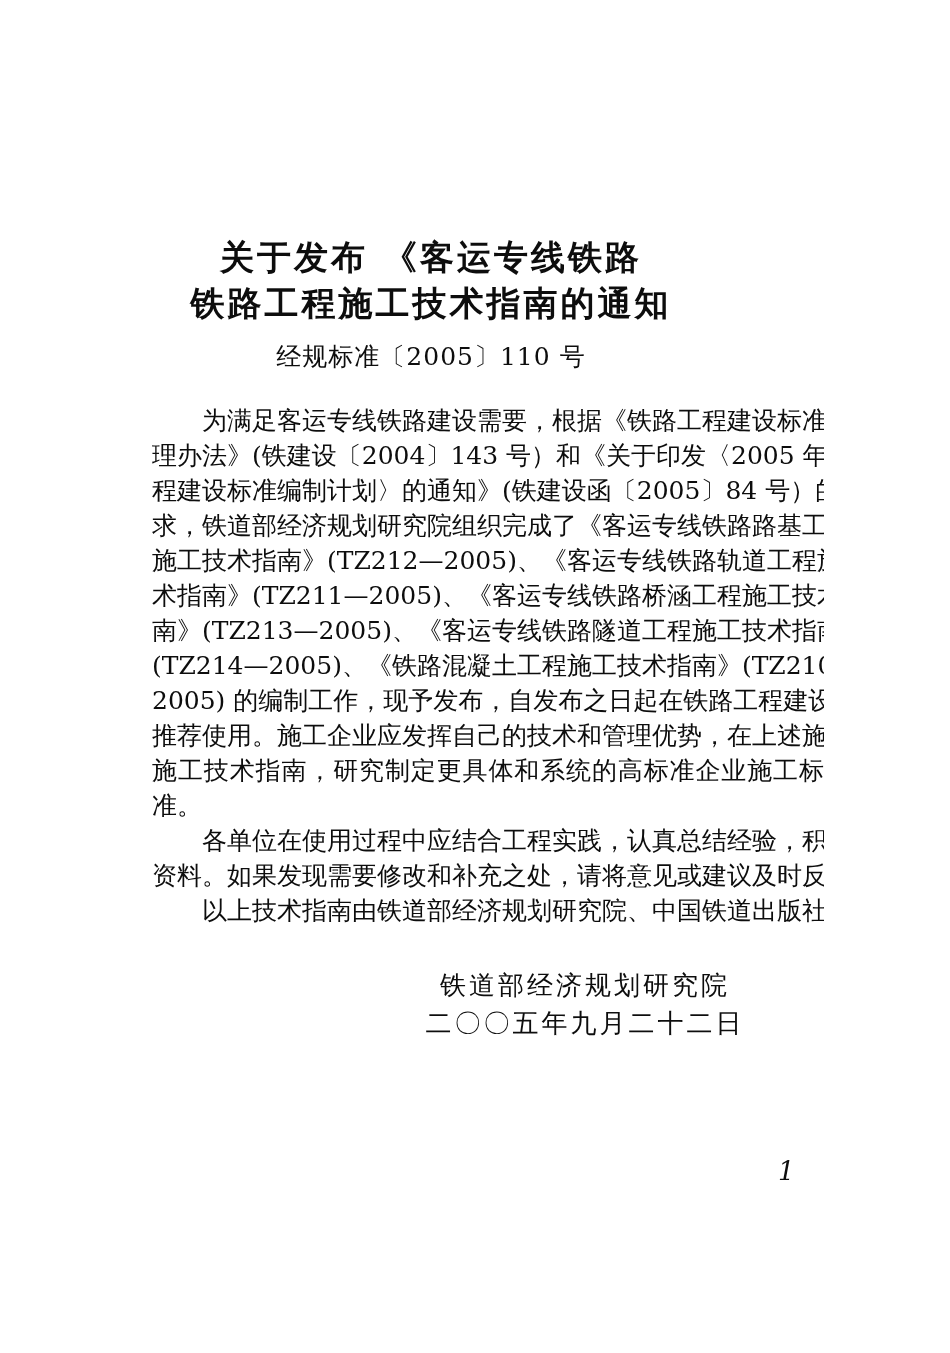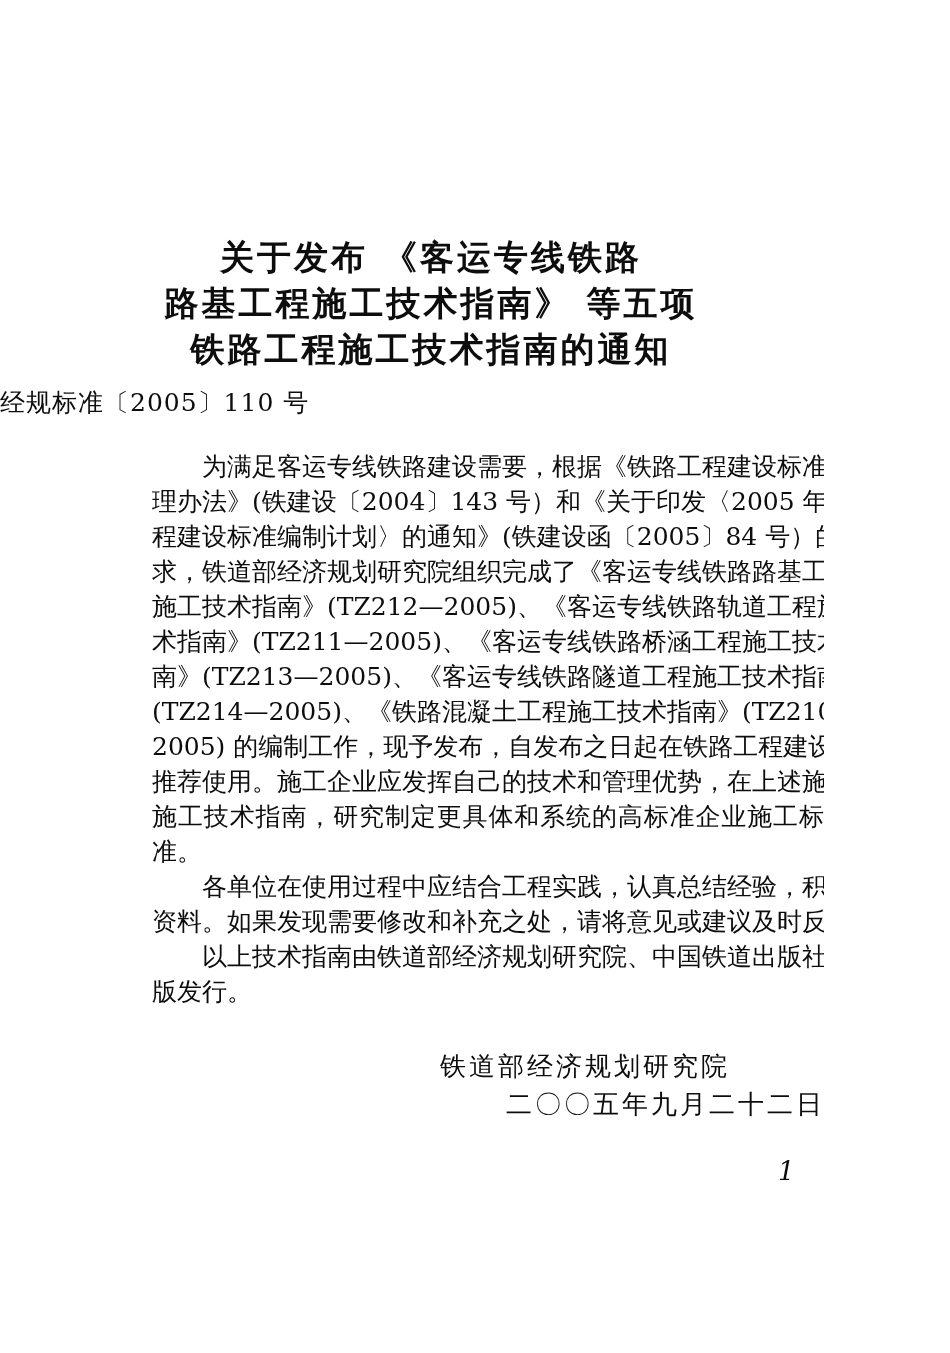--- a/index.html
+++ b/index.html
@@ -26,20 +26,21 @@
   }
   .title-line {
     font-size: 34px;
     line-height: 46px;
     font-weight: 700;
     letter-spacing: 3px;
     white-space: nowrap;
   }
   .doc-number {
     margin-top: 18px;
+    text-align: center;
     font-size: 25px;
     line-height: 26px;
     letter-spacing: 1px;
   }
   .body-block {
     margin: 33px 0 0 152px;
     width: 672px;
     font-size: 25px;
   }
   .body-line {
@@ -69,40 +70,38 @@
     font-weight: 400;
     letter-spacing: 3px;
     white-space: nowrap;
   }
   .signature-date {
     margin-top: 8px;
     font-size: 26px;
     line-height: 30px;
     letter-spacing: 3px;
     white-space: nowrap;
-    text-align: right;
   }
   .page-number {
     position: absolute;
     left: 778px;
     top: 1156px;
     font-family: "DejaVu Serif", "Liberation Serif", serif;
     font-style: italic;
     font-size: 26px;
     line-height: 30px;
   }
 </style>
 </head>
 <body>
 
 <div class="page">
 
   <div class="title-block">
       <div class="title-line">关于发布 《客运专线铁路</div>
-      <div class="title-line">路基工程施工技术指南》 等五项</div>
       <div class="title-line">铁路工程施工技术指南的通知</div>
     </div>
 
   <div class="doc-number">经规标准〔2005〕110 号</div>
 
   <div class="body-block">
       <div class="body-line first">为满足客运专线铁路建设需要，根据《铁路工程建设标准管</div>
       <div class="body-line full">理办法》(铁建设〔2004〕143 号）和《关于印发〈2005 年铁路工</div>
       <div class="body-line full">程建设标准编制计划〉的通知》(铁建设函〔2005〕84 号）的要</div>
       <div class="body-line full">求，铁道部经济规划研究院组织完成了《客运专线铁路路基工程</div>
@@ -110,21 +109,20 @@
       <div class="body-line full">术指南》(TZ211—2005)、《客运专线铁路桥涵工程施工技术指</div>
       <div class="body-line full">南》(TZ213—2005)、《客运专线铁路隧道工程施工技术指南》</div>
       <div class="body-line full">(TZ214—2005)、《铁路混凝土工程施工技术指南》(TZ210—</div>
       <div class="body-line full">2005) 的编制工作，现予发布，自发布之日起在铁路工程建设中</div>
       <div class="body-line full">推荐使用。施工企业应发挥自己的技术和管理优势，在上述施工</div>
       <div class="body-line full">施工技术指南，研究制定更具体和系统的高标准企业施工标</div>
       <div class="body-line last">准。</div>
       <div class="body-line first">各单位在使用过程中应结合工程实践，认真总结经验，积累</div>
       <div class="body-line full">资料。如果发现需要修改和补充之处，请将意见或建议及时反馈</div>
       <div class="body-line first">以上技术指南由铁道部经济规划研究院、中国铁道出版社出</div>
-      <div class="body-line last">版发行。</div>
     </div>
 
   <div class="signature-block">
     <div class="signature-org">铁道部经济规划研究院</div>
     <div class="signature-date">二〇〇五年九月二十二日</div>
   </div>
 
   <div class="page-number">1</div>
 
 </div>

